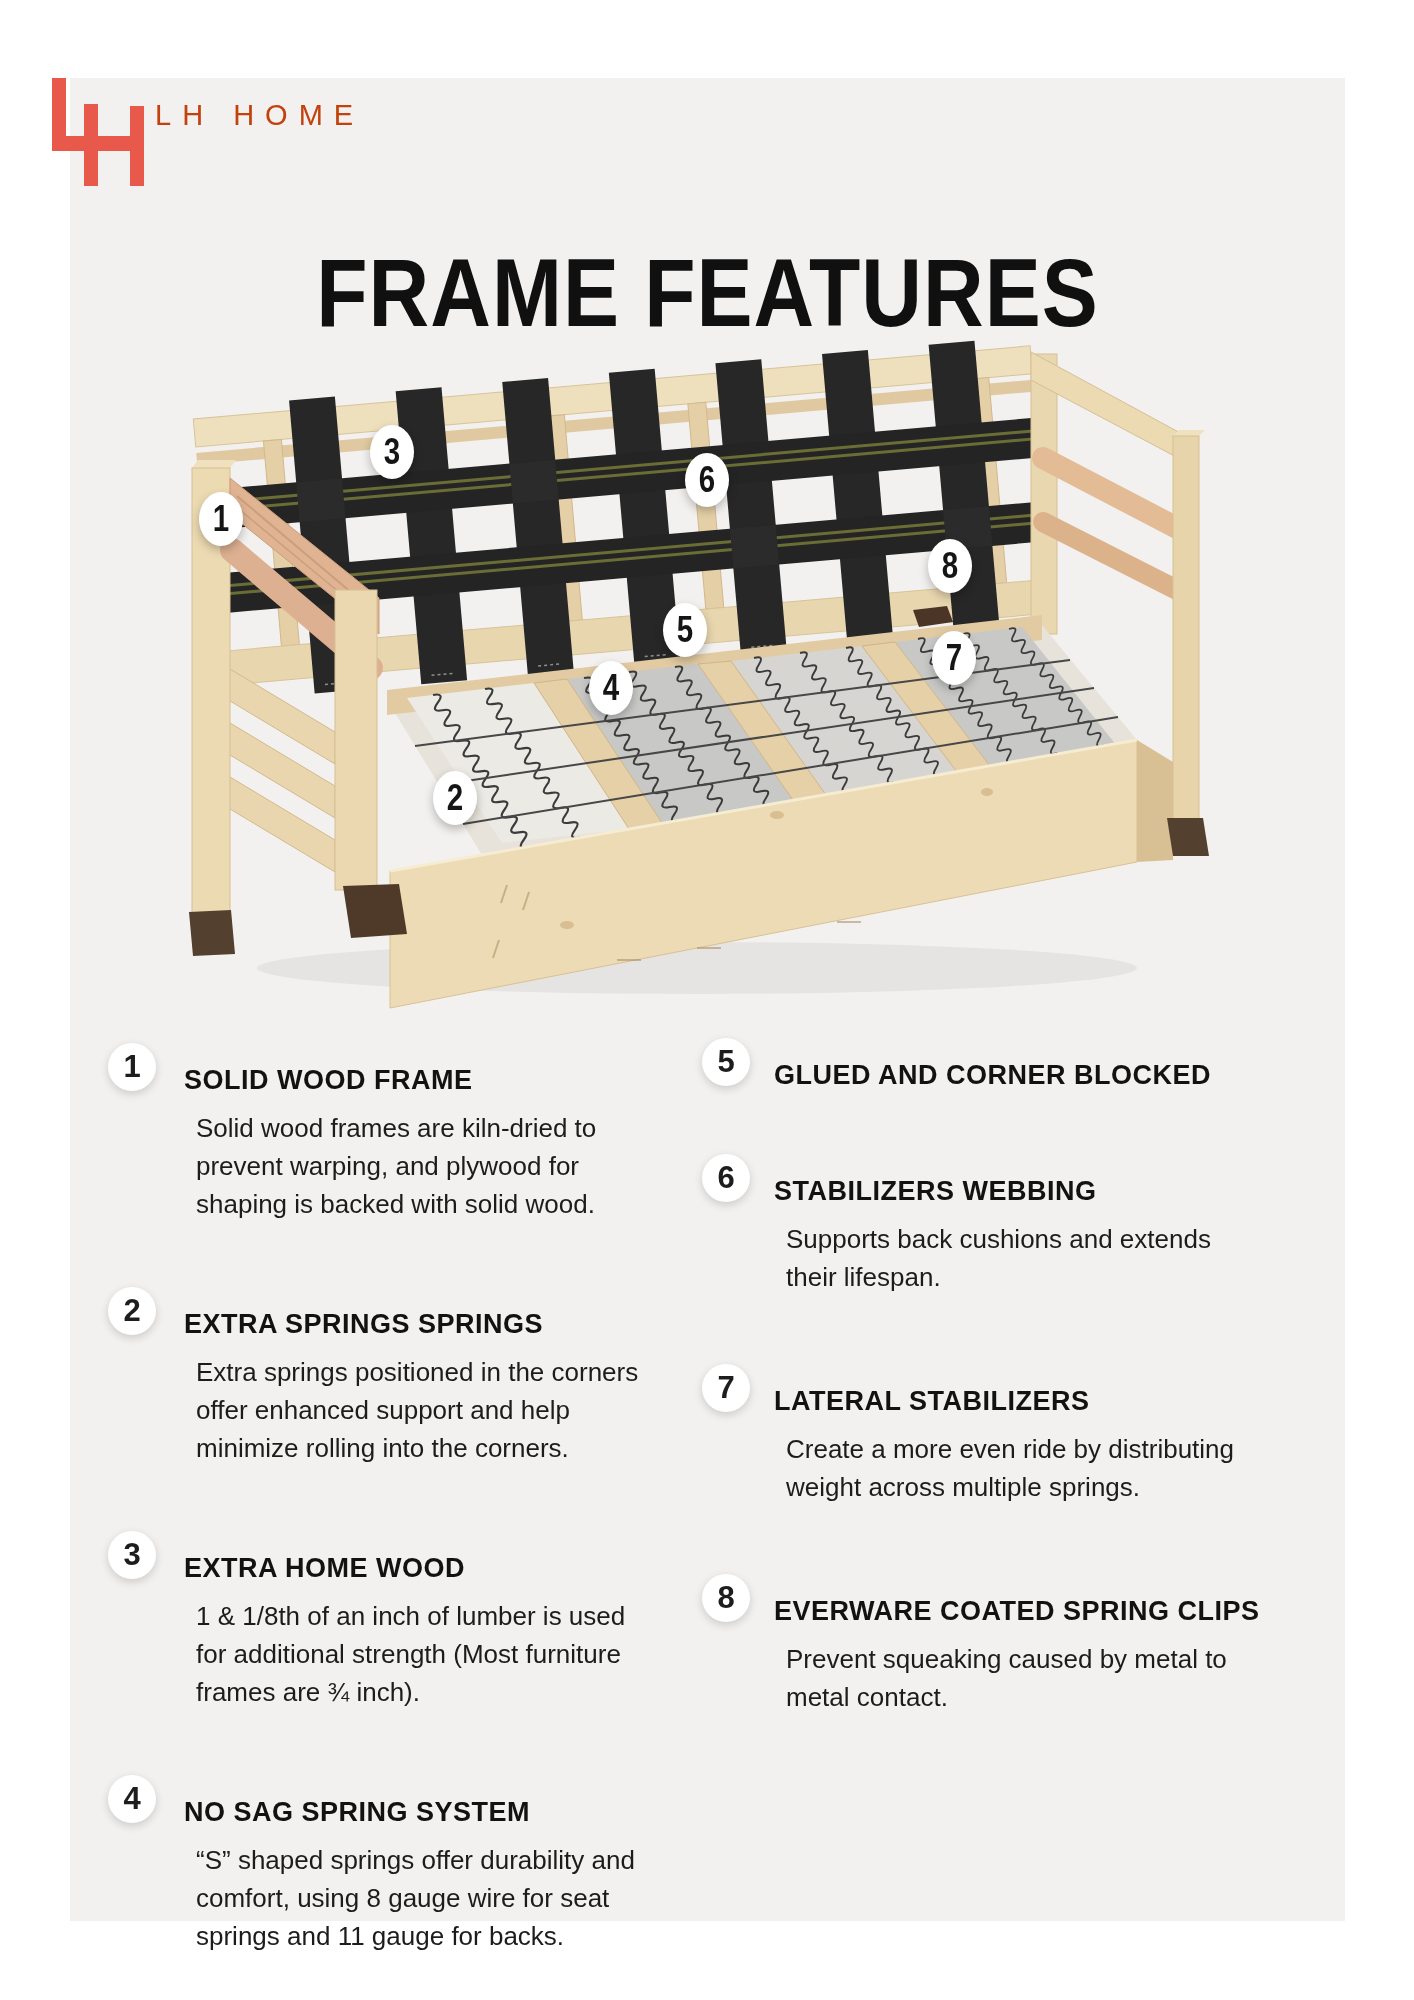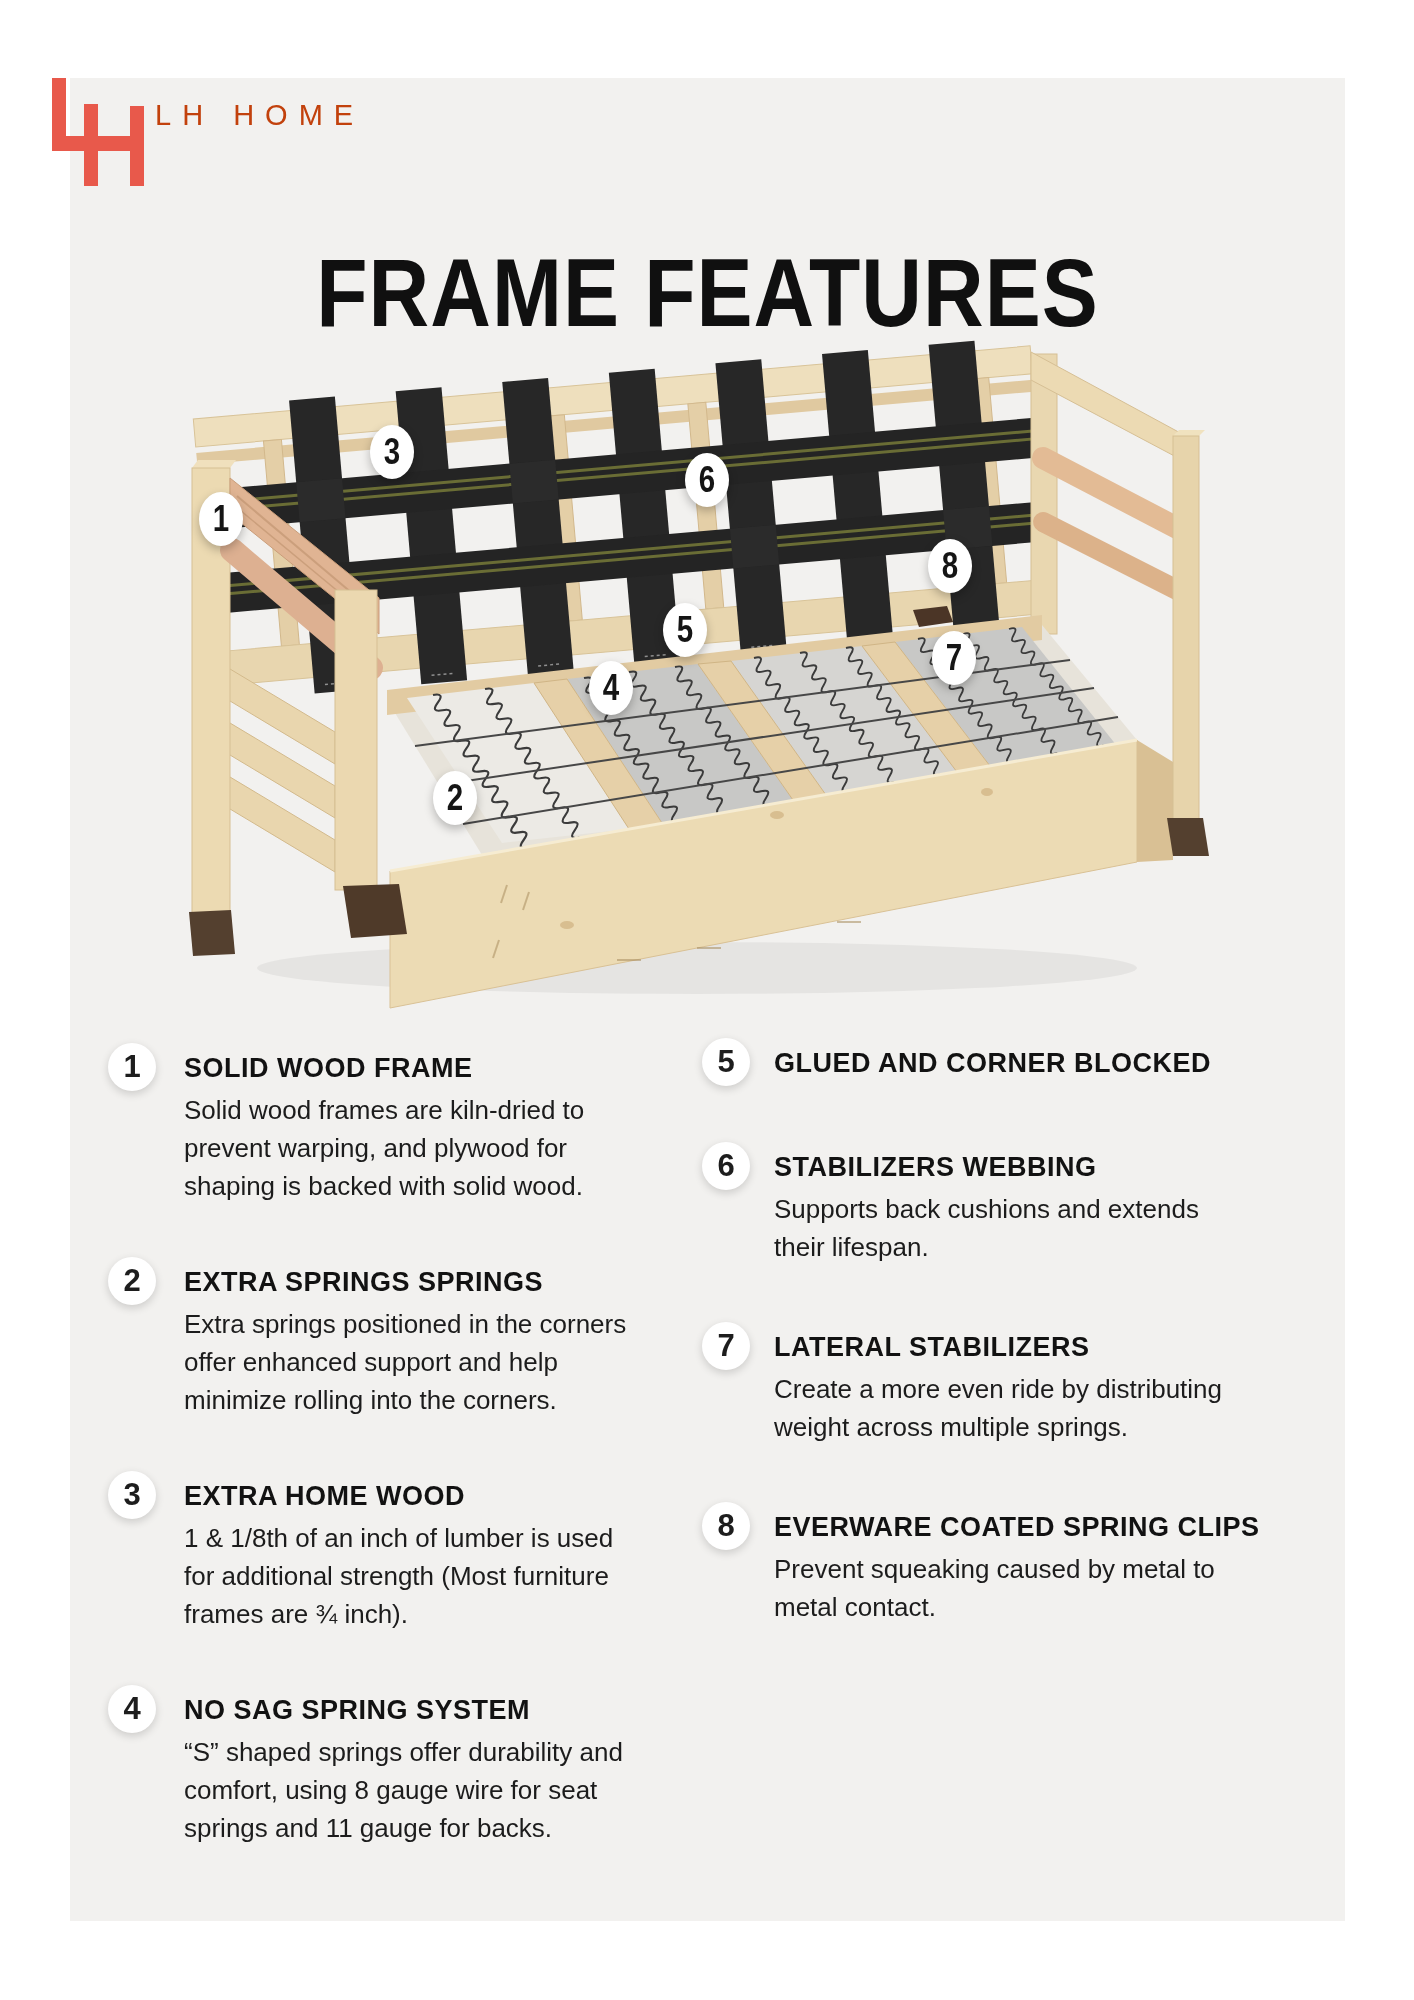--- a/index.html
+++ b/index.html
@@ -18,22 +18,22 @@
       box-shadow:0 4px 10px rgba(0,0,0,.25);display:flex;align-items:center;justify-content:center;}
   .co span{font-size:36px;font-weight:800;color:#151515;transform:scaleX(.82);}
   .col{position:absolute;}
   .col-left{left:108px;top:1051px;width:580px;}
   .col-right{left:702px;top:1046px;width:600px;}
   .feature{display:flex;gap:28px;margin-bottom:60px;align-items:flex-start;}
   .col-right .feature{gap:24px;margin-bottom:64px;}
   .fnum{flex:0 0 48px;width:48px;height:48px;margin-top:-8px;background:#ffffff;border-radius:50%;
         box-shadow:0 3px 9px rgba(0,0,0,.16);display:flex;align-items:center;justify-content:center;
         font-size:31px;font-weight:800;color:#1d1d1d;}
-  .ftext h2{margin:0 0 6px 0;font-size:27px;font-weight:800;letter-spacing:.5px;color:#121212;line-height:34px;}
-  .ftext p{margin:0;font-size:26px;line-height:38px;color:#1c1c1c;white-space:pre-line;}
+  .ftext h2{margin:12px 0 6px 0;font-size:27px;font-weight:800;letter-spacing:.5px;color:#121212;line-height:34px;}
+  .ftext p{margin:12px;font-size:26px;line-height:38px;color:#1c1c1c;white-space:pre-line;}
   .col-left .ftext{width:510px;}
   .col-right .ftext{width:540px;}
 </style>
 </head>
 <body>
 
 <div class="page">
   <div class="panel"></div>
 
   <svg class="logo" viewBox="0 0 102 110">

